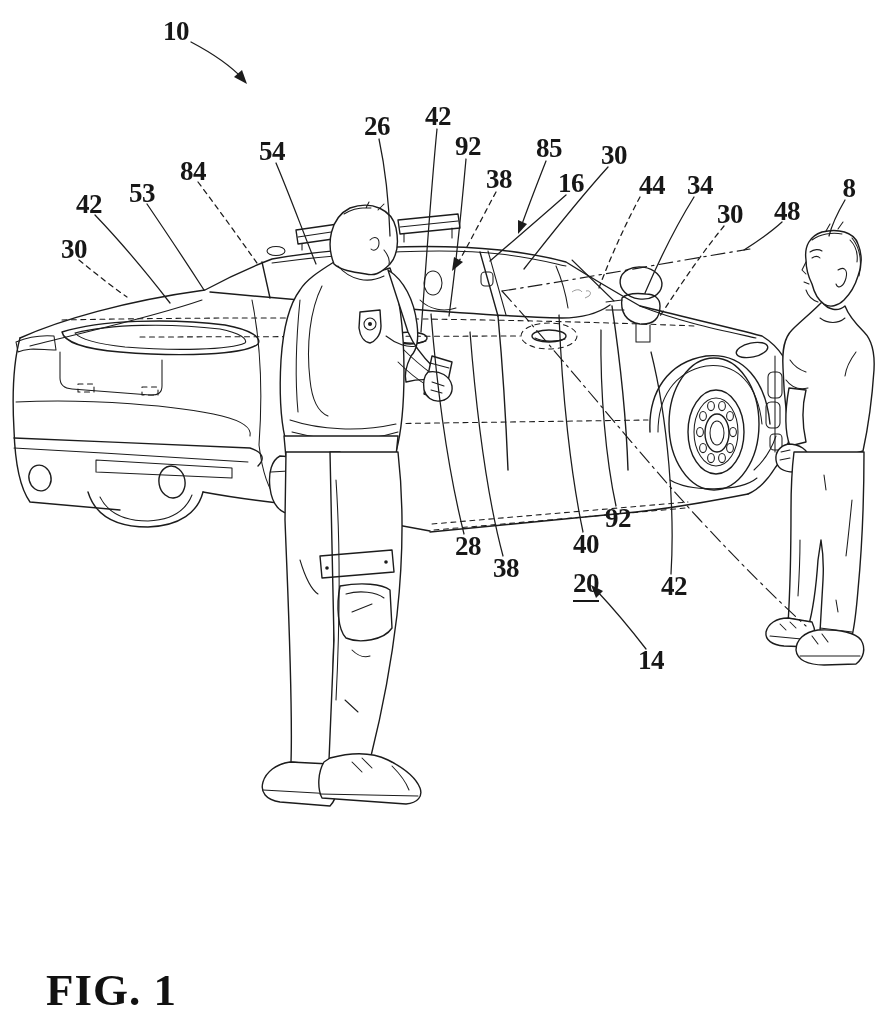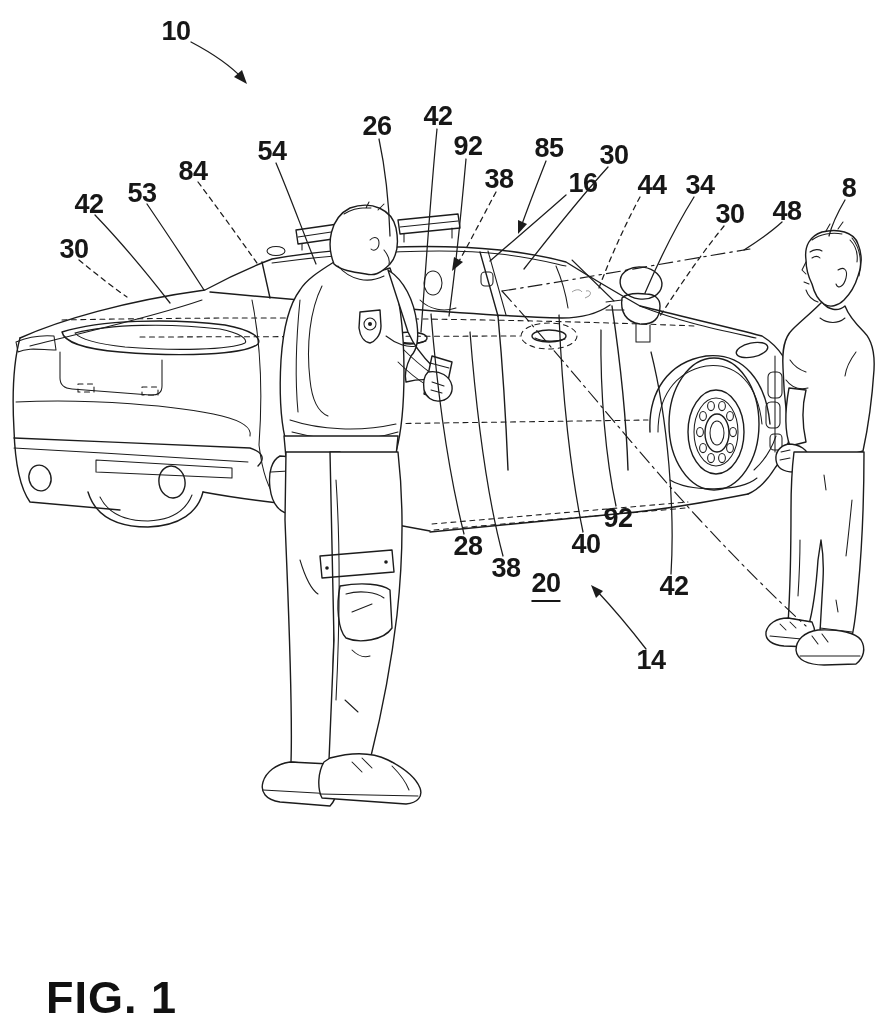--- a/index.html
+++ b/index.html
@@ -1,33 +1,33 @@
 <!DOCTYPE html>
 <html><head>
 <meta charset="utf-8">
 <style>
   html,body{margin:0;padding:0;background:#fff;}
   .canvas{position:relative;width:892px;height:1024px;background:#ffffff;overflow:hidden;
-          font-family:Liberation Sans, sans-serif;}
+          font-family:Liberation Serif, serif;}
   .art{position:absolute;left:0;top:0;}
   
   .s{stroke:#1c1c1c;fill:none;stroke-width:1.4;stroke-linecap:round;stroke-linejoin:round;}
   .thin{stroke-width:1.05;}
   .wf{fill:#ffffff;}
   .ld{stroke-width:1.25;}
   .dsh{stroke-dasharray:5 4.5;}
   .fov{stroke-dasharray:14 5 2.5 5;stroke-width:1.15;}
   .ah{fill:#1c1c1c;stroke:none;}
   .faint{stroke:#9a9a9a;stroke-width:1;}
   
   .lbl{position:absolute;transform:translate(-50%,-50%);font-weight:700;font-size:27px;
        color:#171717;letter-spacing:-0.5px;white-space:nowrap;line-height:1;}
-  .lbl.u{border-bottom:2.6px solid #171717;padding-bottom:3px;}
+  .lbl.u{border-bottom:2.6px solid #171717;padding-bottom:3px;margin-left:40px;}
   .fig-caption{position:absolute;left:46px;top:964px;font-weight:700;font-size:45px;
-       color:#111;letter-spacing:1px;margin-top:8px;}
+       color:#111;letter-spacing:1px;}
 </style>
 </head>
 <body>
 
 <div class="canvas">
 
   <svg class="art" width="892" height="1024" viewBox="0 0 892 1024">
 
     <g>
 
@@ -314,21 +314,21 @@
     </g>
   </svg>
 
   <span class="lbl" style="left:176px;top:31px">10</span>
   <span class="lbl" style="left:272px;top:151px">54</span>
   <span class="lbl" style="left:377px;top:126px">26</span>
   <span class="lbl" style="left:438px;top:116px">42</span>
   <span class="lbl" style="left:468px;top:146px">92</span>
   <span class="lbl" style="left:549px;top:148px">85</span>
   <span class="lbl" style="left:499px;top:179px">38</span>
-  <span class="lbl" style="left:583px;top:183px">16</span>
+  <span class="lbl" style="left:571px;top:183px">16</span>
   <span class="lbl" style="left:614px;top:155px">30</span>
   <span class="lbl" style="left:652px;top:185px">44</span>
   <span class="lbl" style="left:700px;top:185px">34</span>
   <span class="lbl" style="left:730px;top:214px">30</span>
   <span class="lbl" style="left:787px;top:211px">48</span>
   <span class="lbl" style="left:849px;top:188px">8</span>
   <span class="lbl" style="left:193px;top:171px">84</span>
   <span class="lbl" style="left:142px;top:193px">53</span>
   <span class="lbl" style="left:89px;top:204px">42</span>
   <span class="lbl" style="left:74px;top:249px">30</span>

